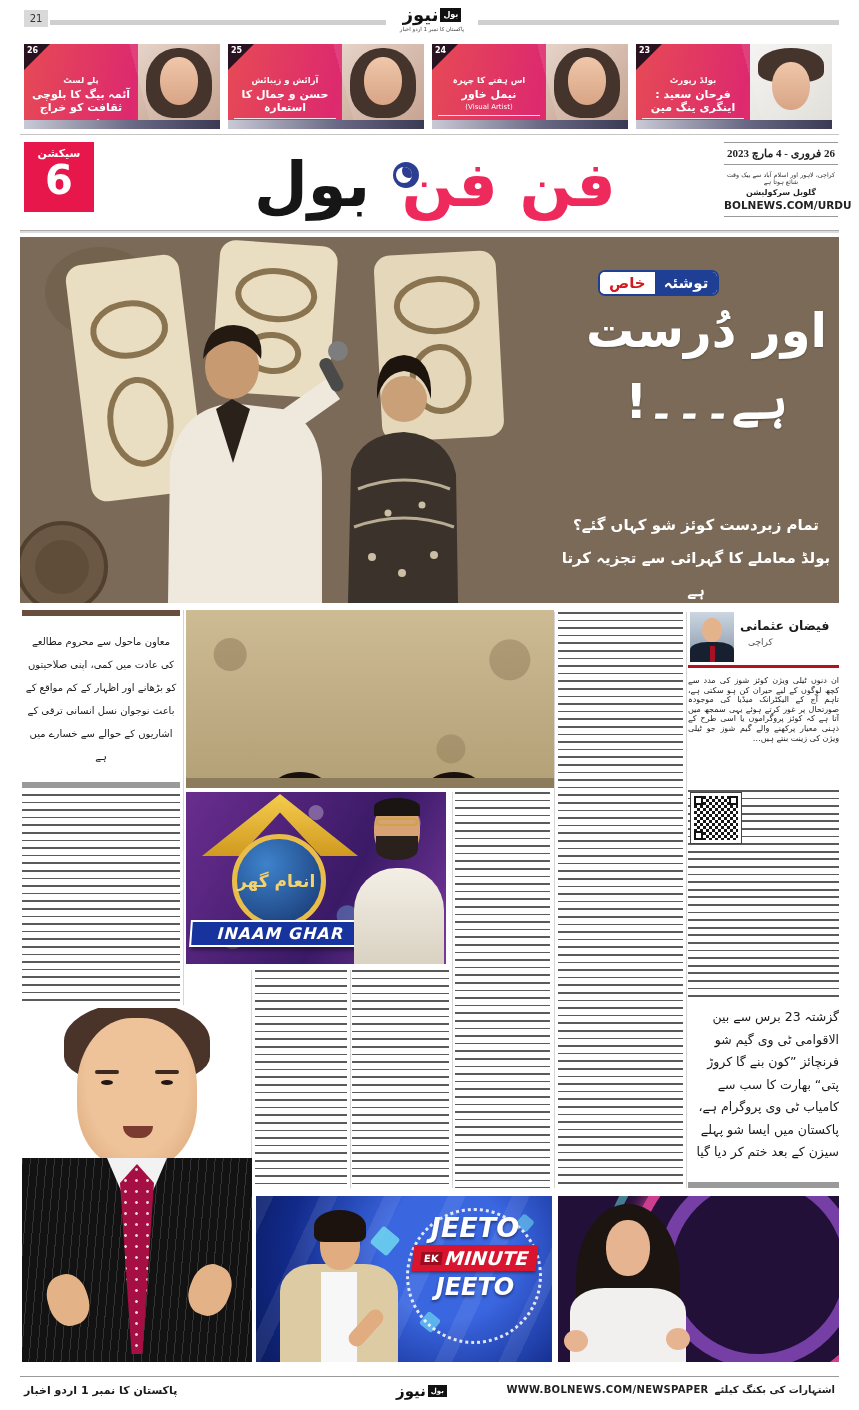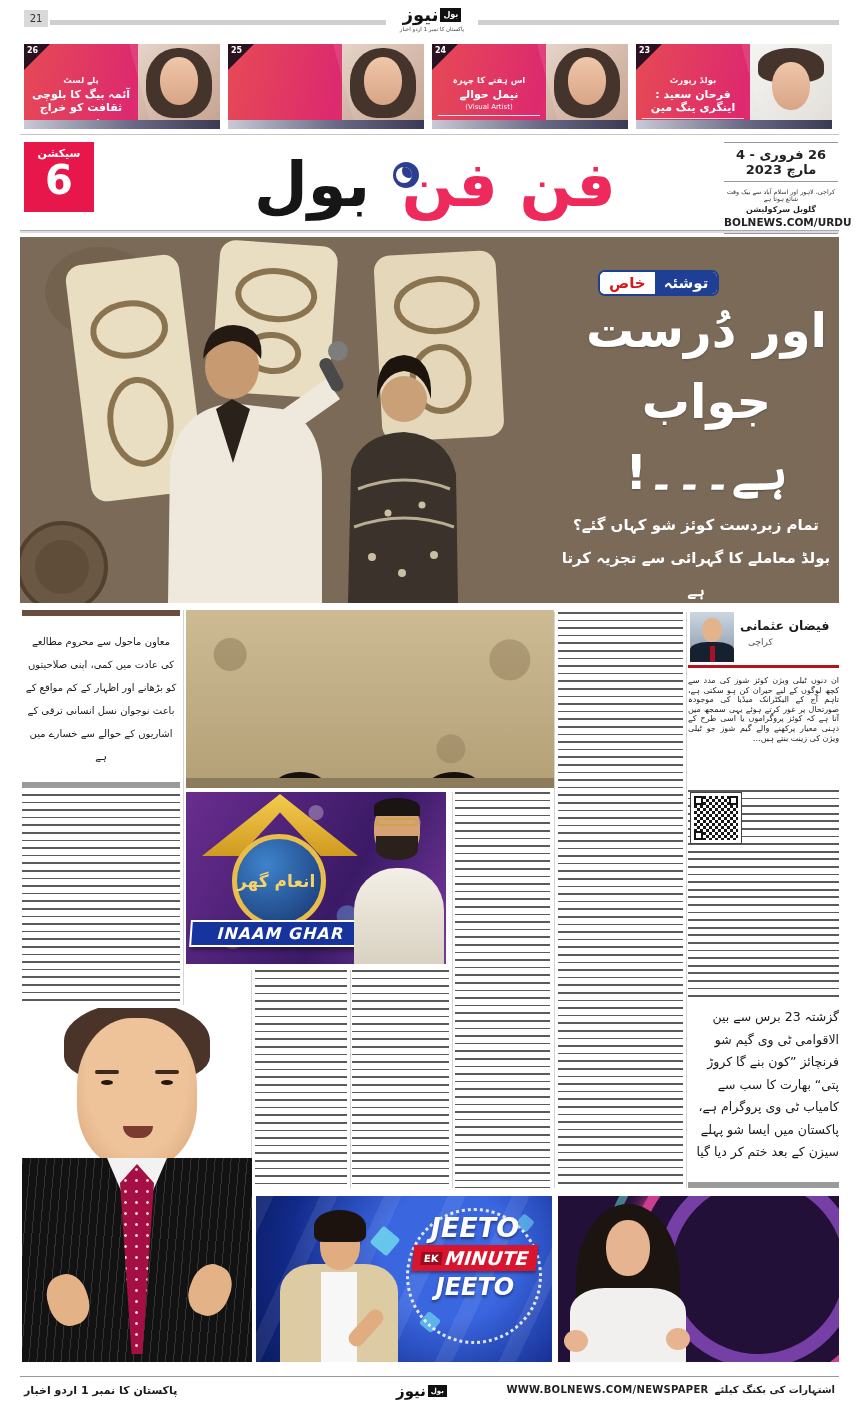--- a/index.html
+++ b/index.html
@@ -50,21 +50,21 @@
   .sb-num{font-size:40px;font-weight:900;line-height:40px;}
   .mast-title{position:absolute;left:215px;top:146px;width:440px;height:80px;direction:rtl;text-align:center;
     font-weight:900;font-size:62px;line-height:78px;white-space:nowrap;}
   .mt-pink{color:#ee2a5d;}
   .mt-black{color:#161616;margin-right:10px;}
   .bol-roundel{position:absolute;left:178px;top:16px;width:26px;height:26px;background:#2b3e91;border-radius:50%;}
   .br-crescent{position:absolute;left:3px;top:5px;width:16px;height:16px;background:#fff;border-radius:50%;overflow:hidden;}
   .br-crescent::after{content:"";position:absolute;left:6px;top:-3px;width:14px;height:14px;background:#2b3e91;border-radius:50%;}
   .mast-info{position:absolute;left:724px;top:139px;width:114px;direction:rtl;text-align:center;color:#222;}
   .mi-rule{height:1px;background:#999;margin:3px 0;}
-  .mi-date{font-size:13px;font-weight:bold;padding:1px 0;}
+  .mi-date{font-size:11px;font-weight:bold;padding:1px 0;font-family:Liberation Serif, serif;}
   .mi-pub{font-size:6.3px;color:#333;padding:3px 0 2px;}
   .mi-circ{font-size:8px;font-weight:bold;color:#222;padding:1px 0;}
   .mi-url{font-size:10.5px;font-weight:bold;direction:ltr;padding:1px 0 2px;}
   .double-rule{position:absolute;left:20px;top:230px;width:819px;height:3px;background:#dcdcdc;border-top:1px solid #aaa;}
 
   
   .feature{position:absolute;left:20px;top:237px;width:819px;height:366px;background:#7b6a57;overflow:hidden;}
   .feature-scene{position:absolute;left:0;top:0;}
   .feature-tag{position:absolute;left:578px;top:33px;direction:rtl;display:inline-flex;border:2px solid #1e3f94;
     border-radius:7px;overflow:hidden;background:#fff;}
@@ -239,35 +239,40 @@
   </div>
 
   <div class="promo-card" style="left:228px">
     <div class="card-main">
       <div class="card-badge"></div>
       <div class="card-num">25</div>
       <div class="card-photo">
         <div class="cp-hair"></div>
         <div class="cp-face"></div>
       </div>
+      <div class="card-text">
+        <div class="card-kicker">آرائش و زیبائش</div>
+        <div class="card-title">حسن و جمال کا استعارہ</div>
+        <div class="card-lines"></div>
+      </div>
     </div>
     <div class="card-strip"></div>
   </div>
 
   <div class="promo-card" style="left:432px">
     <div class="card-main">
       <div class="card-badge"></div>
       <div class="card-num">24</div>
       <div class="card-photo">
         <div class="cp-hair"></div>
         <div class="cp-face"></div>
       </div>
       <div class="card-text">
         <div class="card-kicker">اس ہفتے کا چہرہ</div>
-        <div class="card-title">نیمل حوالے</div>
+        <div class="card-title">نیمل خاور</div>
         <div class="card-note">(Visual Artist)</div>
         <div class="card-lines" style="height:12px"></div>
       </div>
     </div>
     <div class="card-strip"></div>
   </div>
 
   <div class="promo-card" style="left:636px">
     <div class="card-main">
       <div class="card-badge"></div>
@@ -354,21 +359,20 @@
         <path d="M357 162 Q355 120 384 118 Q413 120 411 162 Q404 136 384 134 Q364 136 357 162 Z" fill="#1d140e"></path>
       </g>
     </svg>
 
     <div class="feature-tag">
       <span class="tag-main">توشئہ</span>
       <span class="tag-side">خاص</span>
     </div>
     <div class="feature-headline">
       <div class="fh-line">اور دُرست</div>
-      <div class="fh-line">جواب</div>
       <div class="fh-line">ہے۔۔۔!</div>
     </div>
     <div class="feature-standfirst">
       <div class="fs-line">تمام زبردست کوئز شو کہاں گئے؟</div>
       <div class="fs-line">بولڈ معاملے کا گہرائی سے تجزیہ کرتا ہے</div>
     </div>
   </div>
 
   <div class="quote-left">
     <div class="q-text">معاون ماحول سے محروم مطالعے کی عادت میں کمی، اپنی صلاحیتوں کو بڑھانے اور اظہار کے کم مواقع کے باعث نوجوان نسل انسانی ترقی کے اشاریوں کے حوالے سے خسارے میں ہے</div>

